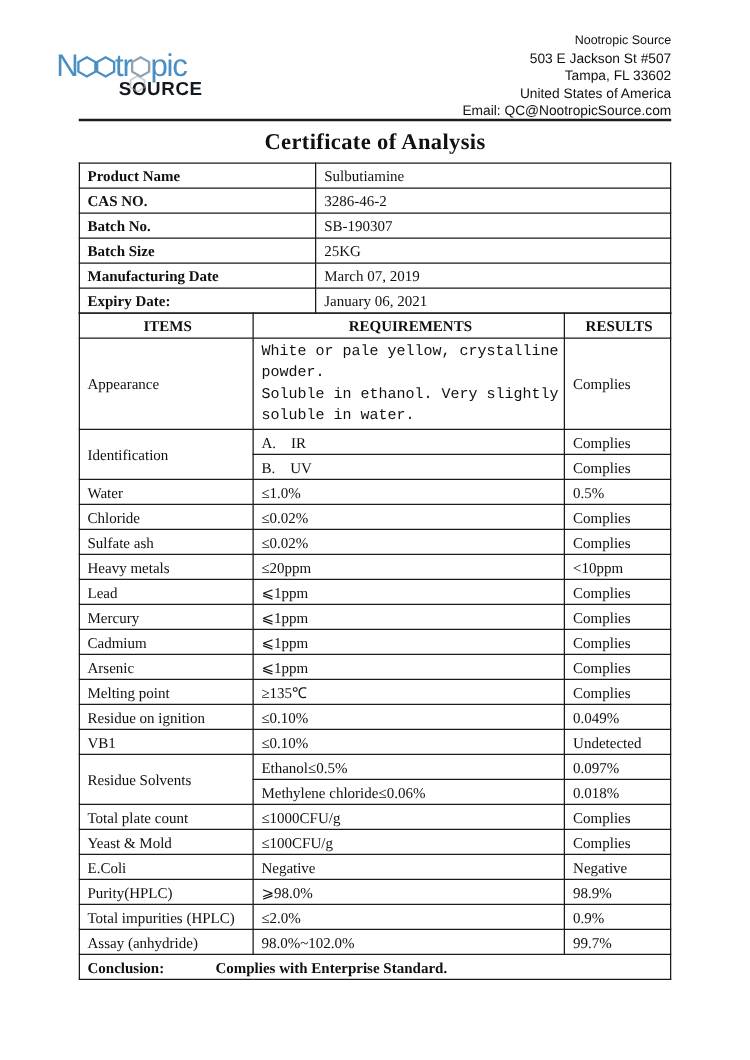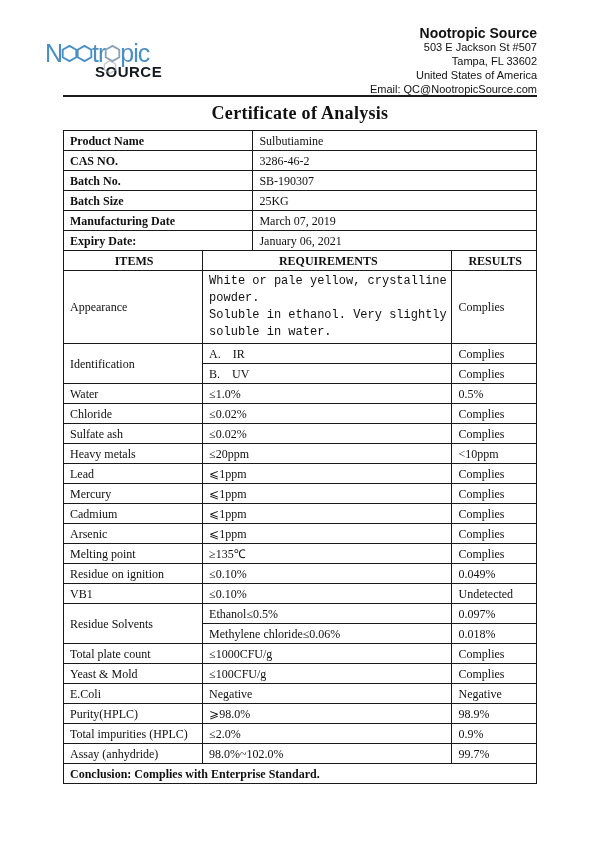--- a/index.html
+++ b/index.html
@@ -10,42 +10,42 @@
   }
   
   .logo { position:absolute; left:45px; top:40px; width:150px; }
   .logo-line1 { display:flex; align-items:center; height:26px; }
   .logo-letter { font-family:"Liberation Sans", sans-serif; font-size:25px; font-weight:400; color:#4a8fc4; letter-spacing:-1px; }
   .hex-icon { width:17px; height:19px; margin:0 -1px; }
   .logo-line2 { font-family:"Liberation Sans", sans-serif; font-size:15px; font-weight:700; color:#14191f; letter-spacing:0.5px; margin:-3px 0 0 50px; }
   .mol-decor { position:absolute; left:58px; top:20px; width:14px; height:14px; opacity:.55; }
   .company { position:absolute; right:63px; top:26px; text-align:right;
     font-family:"Liberation Sans", sans-serif; font-size:11px; color:#111; line-height:14px; }
-  .company .name { font-weight:700; font-size:14px; }
+  .company .name { font-weight:400; font-size:10px; }
   .header-rule { position:absolute; left:63px; top:95px; width:474px; border-top:2px solid #1c1c1c; }
   
   .title { position:absolute; top:103px; left:0; width:100%; text-align:center;
     font-size:18px; font-weight:700; color:#101010; letter-spacing:0.3px; }
   
   .tables { position:absolute; left:63px; top:130px; width:474px; }
   table { border-collapse:collapse; width:474px; table-layout:fixed; }
   td { border:1px solid #1a1a1a; font-size:12px; color:#101010;
        height:20px; vertical-align:middle; padding:0 4px 0 6px; line-height:14px; }
   .t2 { margin-top:-1px; }
   .col-label { width:175px; }
   .col-value { width:262px; }
   .c-items { width:135px;margin-top:35px; }
   .c-req { width:242px; }
   .c-res { width:82px; }
   .b { font-weight:700; }
   .center { text-align:center; }
   .req { white-space:pre-wrap; }
   .app-cell { line-height:17px; padding-top:2px; padding-bottom:2px;font-family:Liberation Mono, monospace; }
   .concl td { padding-left:6px; }
-  .concl .val { }
+  .concl .val { margin-left:38px; }
 </style>
 </head>
 <body>
 
 <div class="page">
 
   <div class="logo">
     <svg class="mol-decor" viewBox="0 0 20 20">
       <polygon points="10,1 18,6 18,14 10,19 2,14 2,6" fill="none" stroke="#9aa6b0" stroke-width="2"></polygon>
     </svg>

